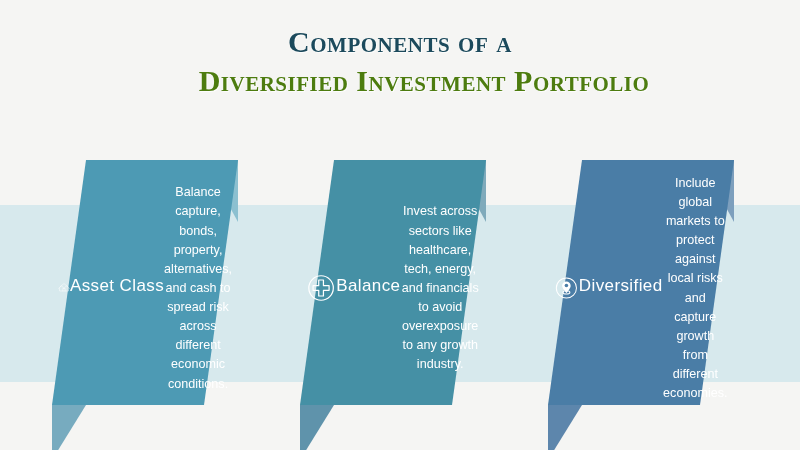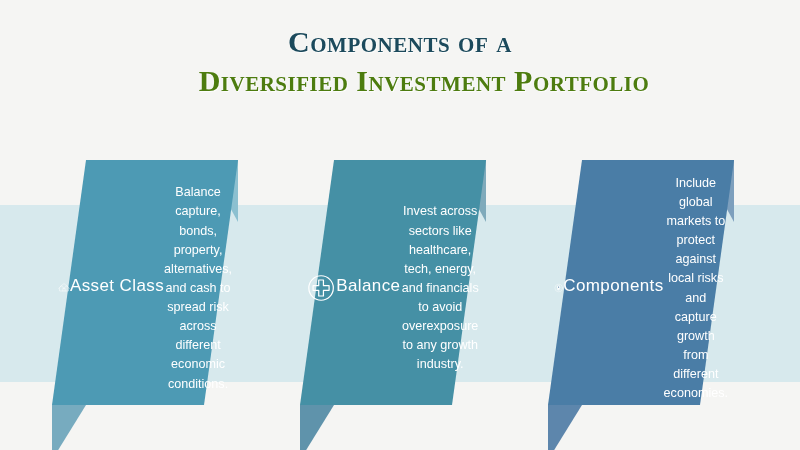--- a/index.html
+++ b/index.html
@@ -164,18 +164,18 @@
     </svg>
     <div class="panel-content">
       <svg class="panel-icon" viewBox="0 0 64 64">
         <g fill="none" stroke="#ffffff" stroke-width="2.6" stroke-linejoin="round" stroke-linecap="round">
           <circle cx="32" cy="32" r="26"></circle>
           <path d="M32 15 C25.9 15 21 19.9 21 26 C21 33.4 32 45 32 45 C32 45 43 33.4 43 26 C43 19.9 38.1 15 32 15 Z" fill="#ffffff" stroke="none"></path>
           <circle cx="32" cy="25.5" r="4.6" fill="#4a7da6" stroke="none"></circle>
           <path d="M23 43.5 C23 41 27 39.3 32 39.3 C37 39.3 41 41 41 43.5 C41 46 37 47.7 32 47.7 C27 47.7 23 46 23 43.5 Z"></path>
         </g>
       </svg>
-      <div class="panel-heading">Components</div>
+      <div class="panel-heading">Diversified</div>
       <div class="panel-body">Include global markets to protect against local risks and capture growth from different economies.</div>
     </div>
   </div>
 
 </div>
 
 </body></html>

